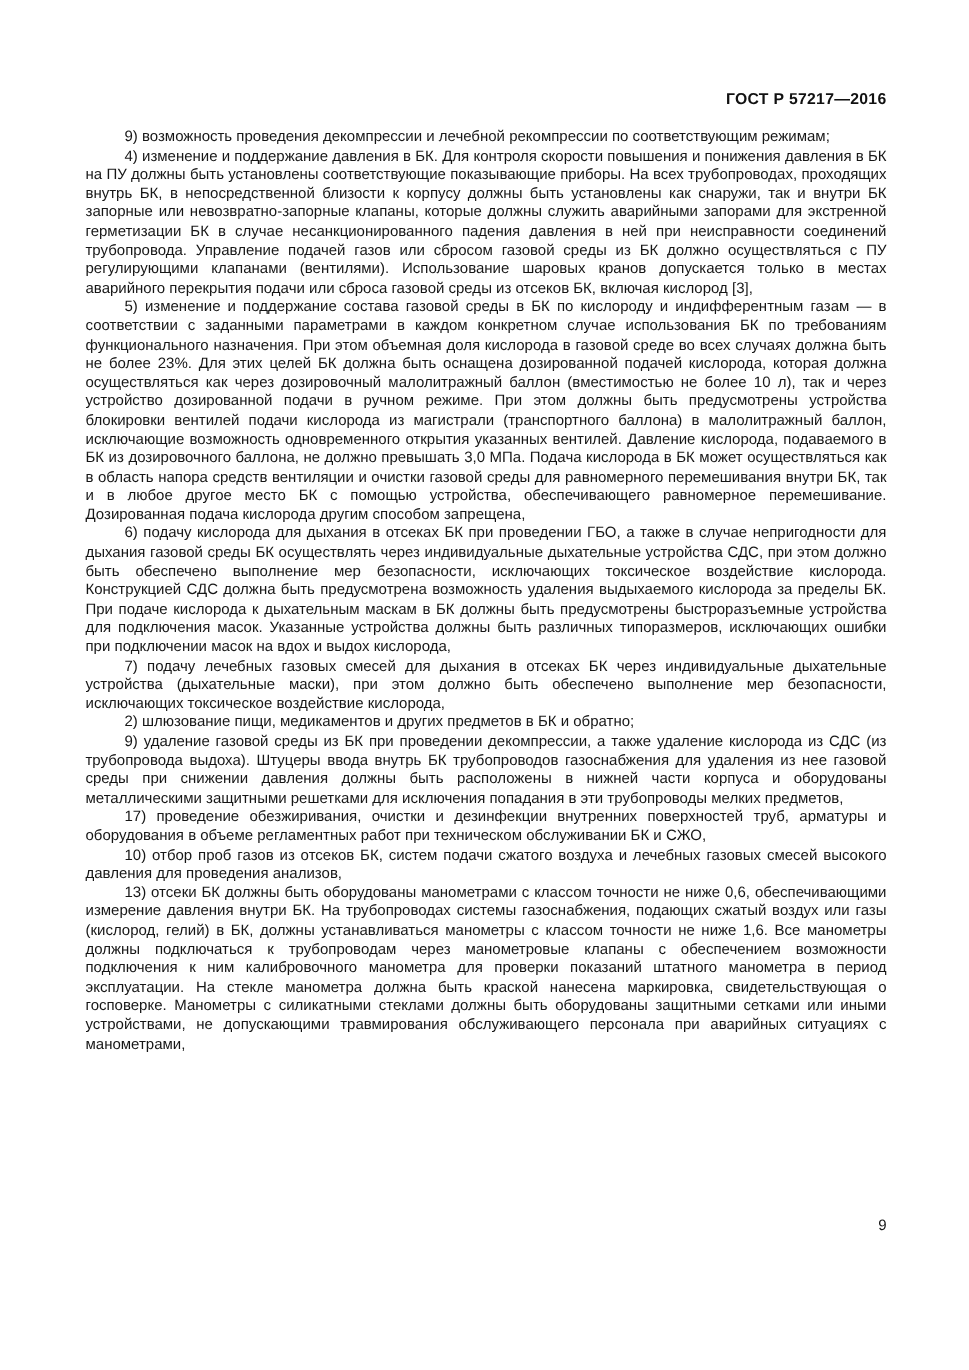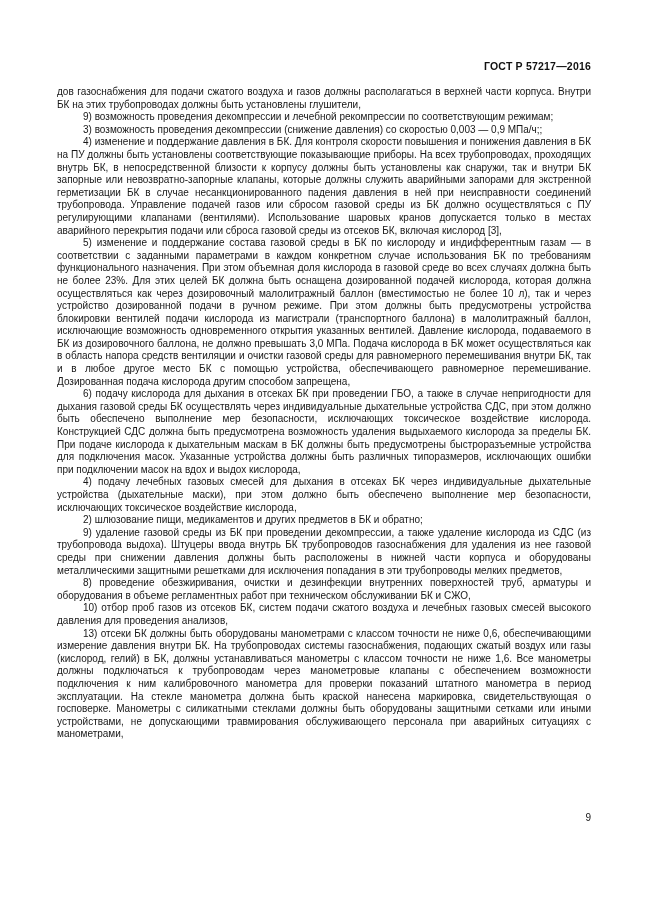--- a/index.html
+++ b/index.html
@@ -61,30 +61,28 @@
 </head>
 <body>
 
 <div class="page">
 
   <div class="header">
     <span>ГОСТ Р 57217—2016</span>
   </div>
 
   <div class="content">
-    <p>дов газоснабжения для подачи сжатого воздуха и газов должны располагаться в верхней части корпуса. Внутри БК на этих трубопроводах должны быть установлены глушители,</p>
     <p class="indent">9) возможность проведения декомпрессии и лечебной рекомпрессии по соответствующим режимам;</p>
-    <p class="indent">3) возможность проведения декомпрессии (снижение давления) со скоростью 0,003 — 0,9 МПа/ч;;</p>
     <p class="indent">4) изменение и поддержание давления в БК. Для контроля скорости повышения и понижения давления в БК на ПУ должны быть установлены соответствующие показывающие приборы. На всех трубопроводах, проходящих внутрь БК, в непосредственной близости к корпусу должны быть установлены как снаружи, так и внутри БК запорные или невозвратно-запорные клапаны, которые должны служить аварийными запорами для экстренной герметизации БК в случае несанкционированного падения давления в ней при неисправности соединений трубопровода. Управление подачей газов или сбросом газовой среды из БК должно осуществляться с ПУ регулирующими клапанами (вентилями). Использование шаровых кранов допускается только в местах аварийного перекрытия подачи или сброса газовой среды из отсеков БК, включая кислород [3],</p>
     <p class="indent">5) изменение и поддержание состава газовой среды в БК по кислороду и индифферентным газам — в соответствии с заданными параметрами в каждом конкретном случае использования БК по требованиям функционального назначения. При этом объемная доля кислорода в газовой среде во всех случаях должна быть не более 23%. Для этих целей БК должна быть оснащена дозированной подачей кислорода, которая должна осуществляться как через дозировочный малолитражный баллон (вместимостью не более 10 л), так и через устройство дозированной подачи в ручном режиме. При этом должны быть предусмотрены устройства блокировки вентилей подачи кислорода из магистрали (транспортного баллона) в малолитражный баллон, исключающие возможность одновременного открытия указанных вентилей. Давление кислорода, подаваемого в БК из дозировочного баллона, не должно превышать 3,0 МПа. Подача кислорода в БК может осуществляться как в область напора средств вентиляции и очистки газовой среды для равномерного перемешивания внутри БК, так и в любое другое место БК с помощью устройства, обеспечивающего равномерное перемешивание. Дозированная подача кислорода другим способом запрещена,</p>
     <p class="indent">6) подачу кислорода для дыхания в отсеках БК при проведении ГБО, а также в случае непригодности для дыхания газовой среды БК осуществлять через индивидуальные дыхательные устройства СДС, при этом должно быть обеспечено выполнение мер безопасности, исключающих токсическое воздействие кислорода. Конструкцией СДС должна быть предусмотрена возможность удаления выдыхаемого кислорода за пределы БК. При подаче кислорода к дыхательным маскам в БК должны быть предусмотрены быстроразъемные устройства для подключения масок. Указанные устройства должны быть различных типоразмеров, исключающих ошибки при подключении масок на вдох и выдох кислорода,</p>
-    <p class="indent">4) подачу лечебных газовых смесей для дыхания в отсеках БК через индивидуальные дыхательные устройства (дыхательные маски), при этом должно быть обеспечено выполнение мер безопасности, исключающих токсическое воздействие кислорода,</p>
+    <p class="indent">7) подачу лечебных газовых смесей для дыхания в отсеках БК через индивидуальные дыхательные устройства (дыхательные маски), при этом должно быть обеспечено выполнение мер безопасности, исключающих токсическое воздействие кислорода,</p>
     <p class="indent">2) шлюзование пищи, медикаментов и других предметов в БК и обратно;</p>
     <p class="indent">9) удаление газовой среды из БК при проведении декомпрессии, а также удаление кислорода из СДС (из трубопровода выдоха). Штуцеры ввода внутрь БК трубопроводов газоснабжения для удаления из нее газовой среды при снижении давления должны быть расположены в нижней части корпуса и оборудованы металлическими защитными решетками для исключения попадания в эти трубопроводы мелких предметов,</p>
-    <p class="indent">8) проведение обезжиривания, очистки и дезинфекции внутренних поверхностей труб, арматуры и оборудования в объеме регламентных работ при техническом обслуживании БК и СЖО,</p>
+    <p class="indent">17) проведение обезжиривания, очистки и дезинфекции внутренних поверхностей труб, арматуры и оборудования в объеме регламентных работ при техническом обслуживании БК и СЖО,</p>
     <p class="indent">10) отбор проб газов из отсеков БК, систем подачи сжатого воздуха и лечебных газовых смесей высокого давления для проведения анализов,</p>
     <p class="indent">13) отсеки БК должны быть оборудованы манометрами с классом точности не ниже 0,6, обеспечивающими измерение давления внутри БК. На трубопроводах системы газоснабжения, подающих сжатый воздух или газы (кислород, гелий) в БК, должны устанавливаться манометры с классом точности не ниже 1,6. Все манометры должны подключаться к трубопроводам через манометровые клапаны с обеспечением возможности подключения к ним калибровочного манометра для проверки показаний штатного манометра в период эксплуатации. На стекле манометра должна быть краской нанесена маркировка, свидетельствующая о госповерке. Манометры с силикатными стеклами должны быть оборудованы защитными сетками или иными устройствами, не допускающими травмирования обслуживающего персонала при аварийных ситуациях с манометрами,</p>
   </div>
 
   <div class="footer">
     <span>9</span>
   </div>
 
 </div>
 

